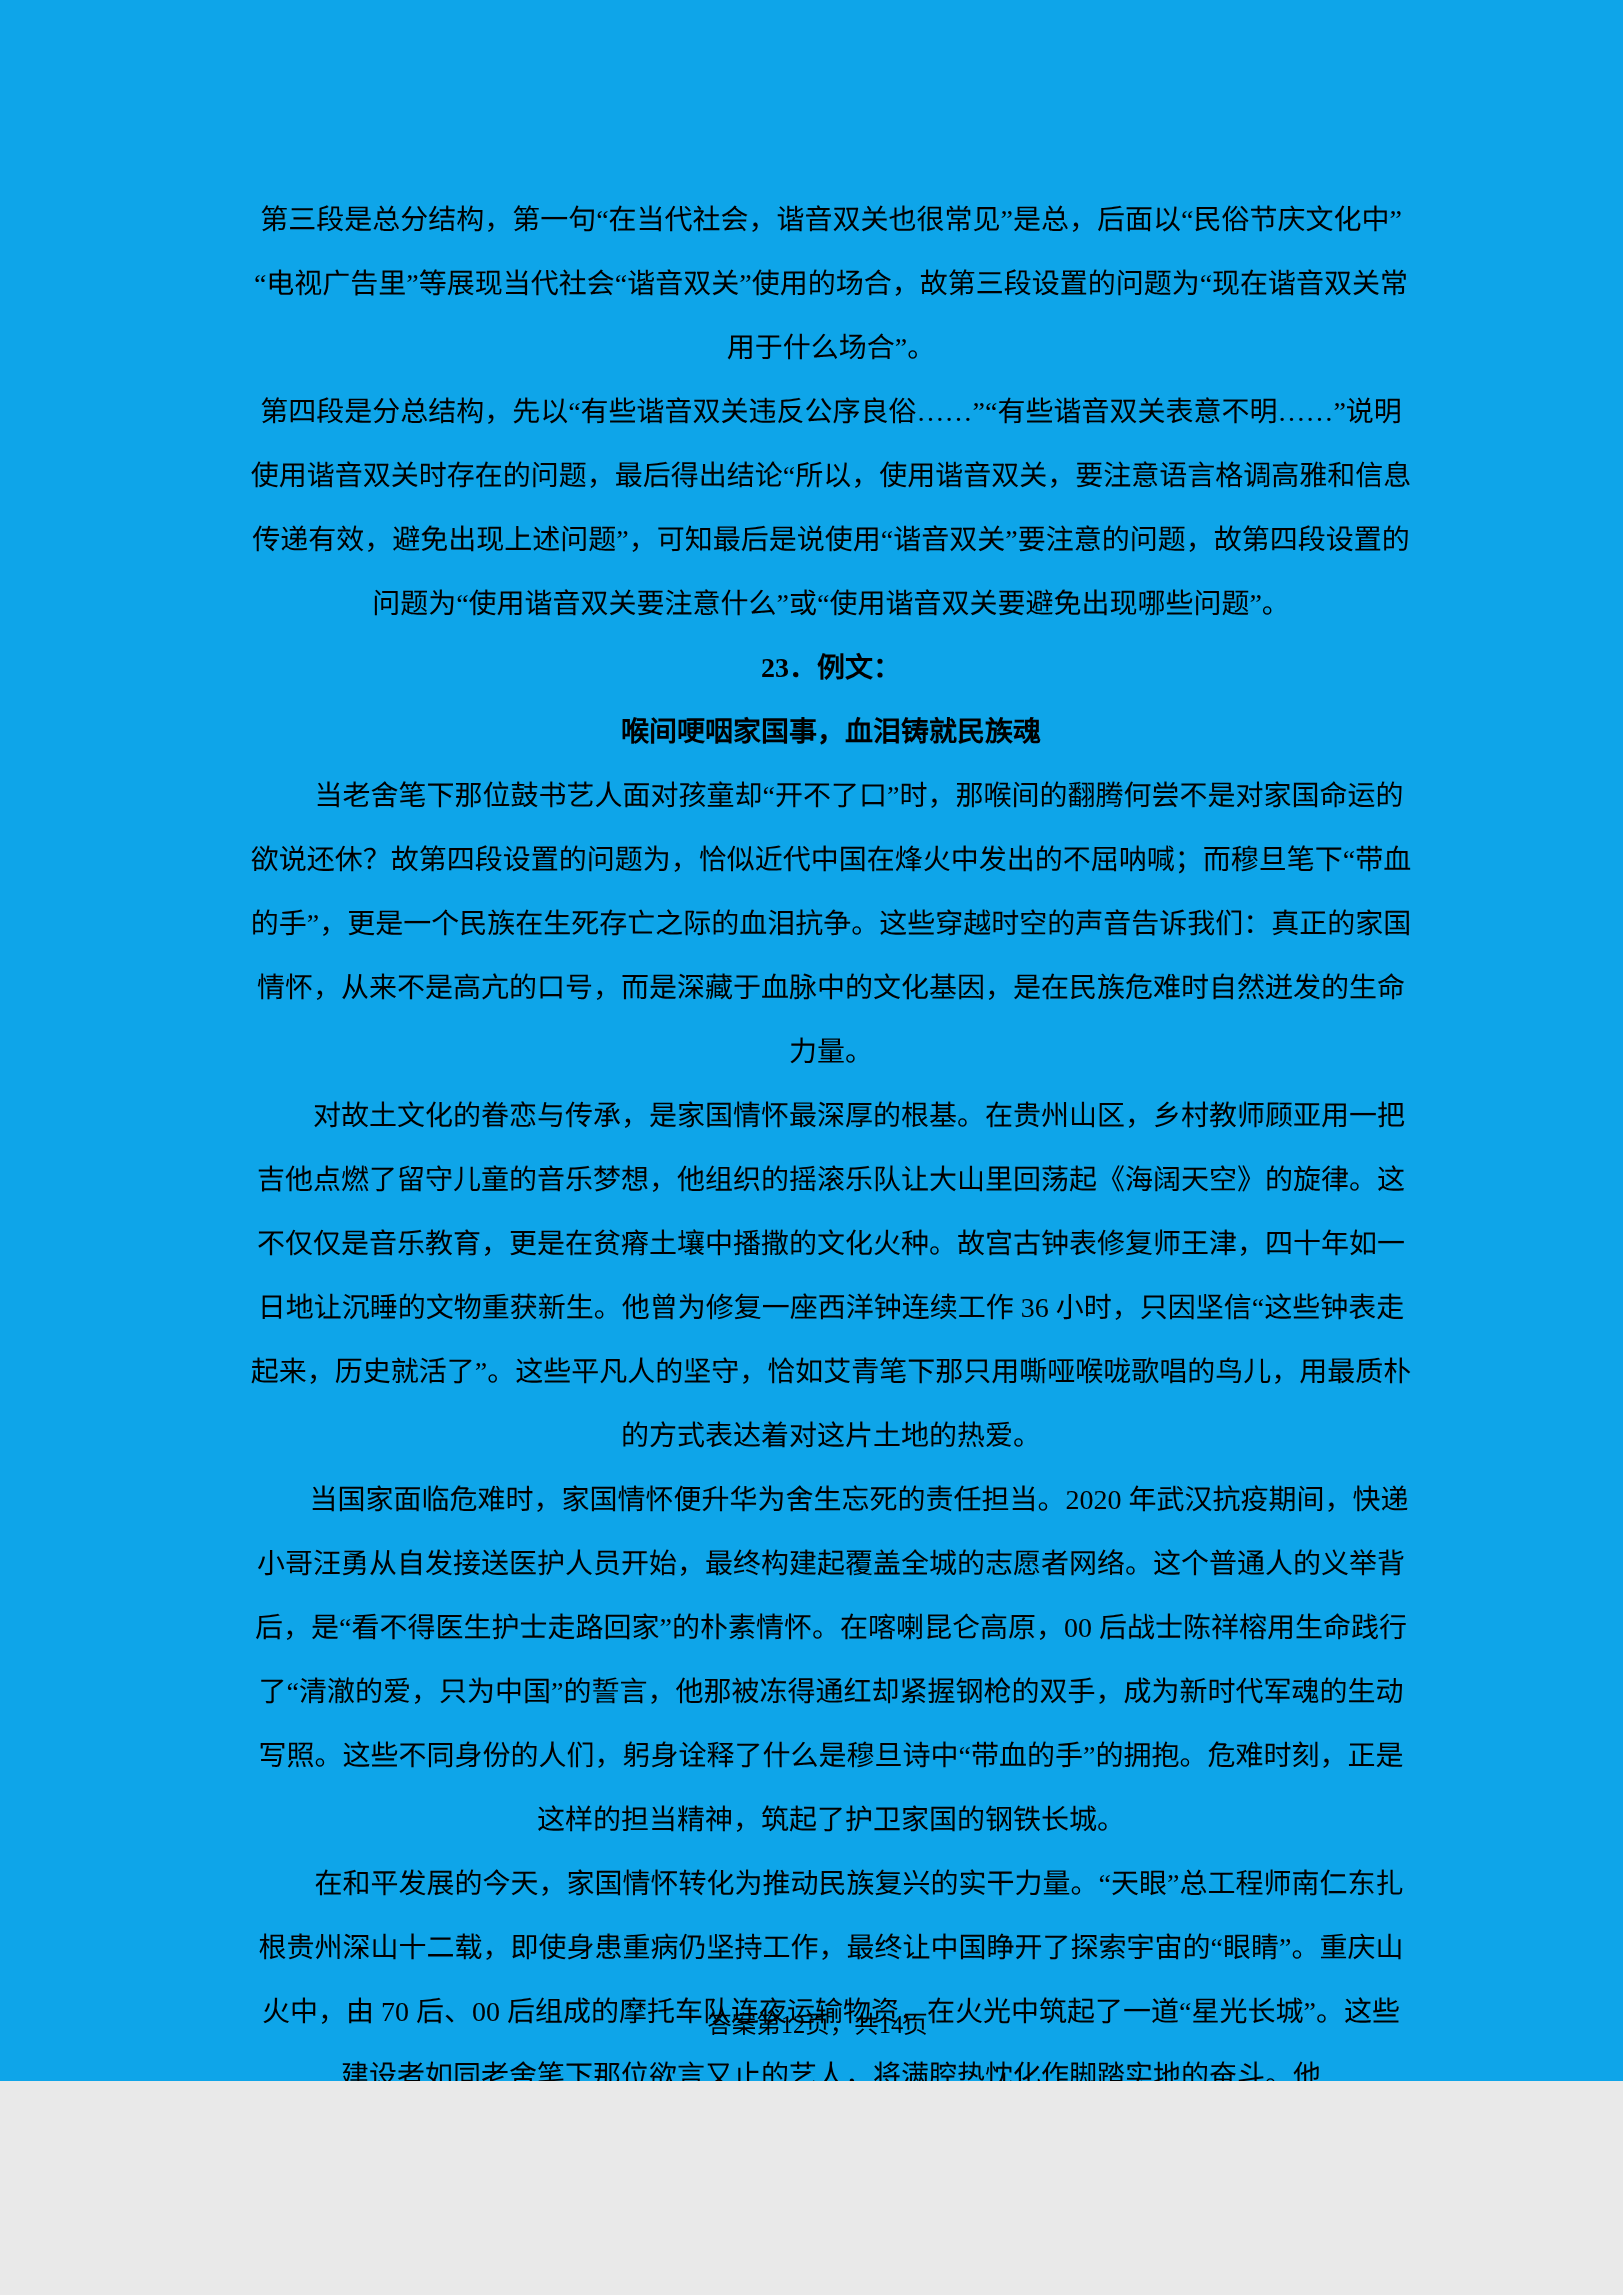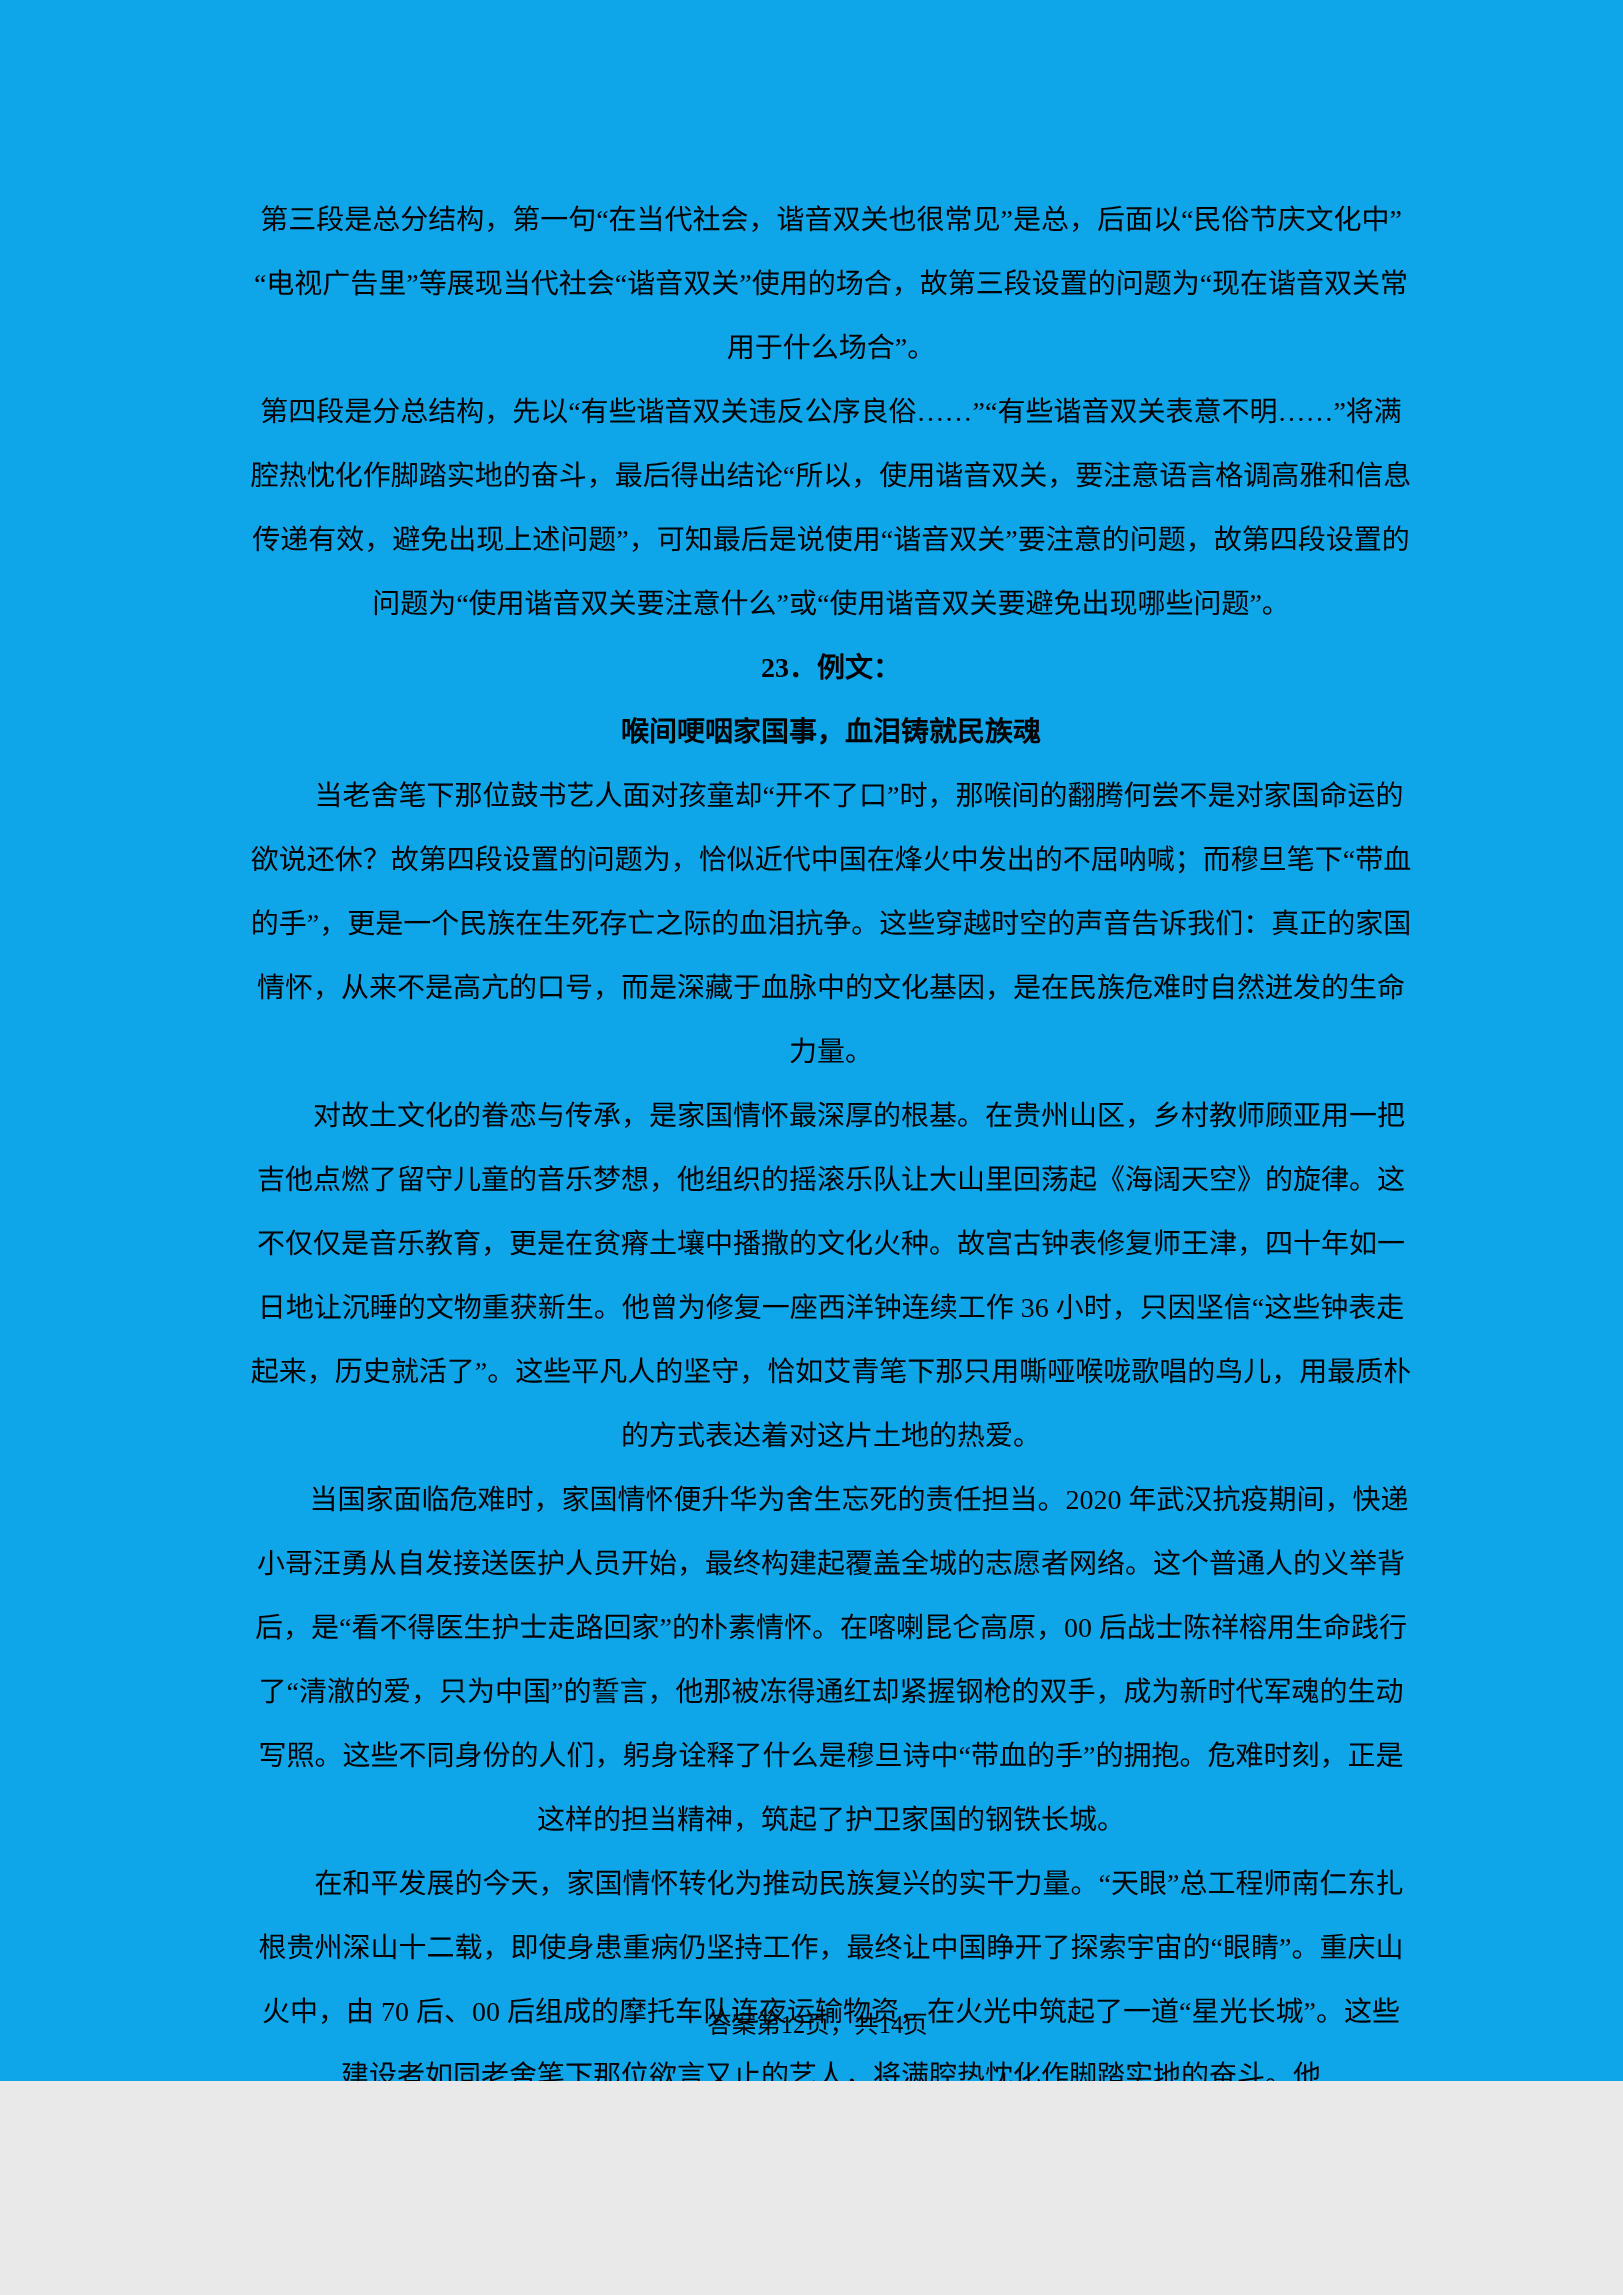--- a/index.html
+++ b/index.html
@@ -52,21 +52,21 @@
     line-height: 31px;
     padding-left: 12px;
   }
 </style>
 </head>
 <body>
 
 <div class="page">
   <div class="content">
     <p>第三段是总分结构，第一句“在当代社会，谐音双关也很常见”是总，后面以“民俗节庆文化中”“电视广告里”等展现当代社会“谐音双关”使用的场合，故第三段设置的问题为“现在谐音双关常用于什么场合”。</p>
-    <p>第四段是分总结构，先以“有些谐音双关违反公序良俗……”“有些谐音双关表意不明……”将满腔热忱化作脚踏实地的奋斗，最后得出结论“所以，使用谐音双关，要注意语言格调高雅和信息传递有效，避免出现上述问题”，可知最后是说使用“谐音双关”要注意的问题，故第四段设置的问题为“使用谐音双关要注意什么”或“使用谐音双关要避免出现哪些问题”。</p>
+    <p>第四段是分总结构，先以“有些谐音双关违反公序良俗……”“有些谐音双关表意不明……”说明使用谐音双关时存在的问题，最后得出结论“所以，使用谐音双关，要注意语言格调高雅和信息传递有效，避免出现上述问题”，可知最后是说使用“谐音双关”要注意的问题，故第四段设置的问题为“使用谐音双关要注意什么”或“使用谐音双关要避免出现哪些问题”。</p>
     <p class="bold">23．例文：</p>
     <p class="bold center">喉间哽咽家国事，血泪铸就民族魂</p>
     <p class="indent">当老舍笔下那位鼓书艺人面对孩童却“开不了口”时，那喉间的翻腾何尝不是对家国命运的欲说还休？故第四段设置的问题为，恰似近代中国在烽火中发出的不屈呐喊；而穆旦笔下“带血的手”，更是一个民族在生死存亡之际的血泪抗争。这些穿越时空的声音告诉我们：真正的家国情怀，从来不是高亢的口号，而是深藏于血脉中的文化基因，是在民族危难时自然迸发的生命力量。</p>
     <p class="indent">对故土文化的眷恋与传承，是家国情怀最深厚的根基。在贵州山区，乡村教师顾亚用一把吉他点燃了留守儿童的音乐梦想，他组织的摇滚乐队让大山里回荡起《海阔天空》的旋律。这不仅仅是音乐教育，更是在贫瘠土壤中播撒的文化火种。故宫古钟表修复师王津，四十年如一日地让沉睡的文物重获新生。他曾为修复一座西洋钟连续工作 36 小时，只因坚信“这些钟表走起来，历史就活了”。这些平凡人的坚守，恰如艾青笔下那只用嘶哑喉咙歌唱的鸟儿，用最质朴的方式表达着对这片土地的热爱。</p>
     <p class="indent">当国家面临危难时，家国情怀便升华为舍生忘死的责任担当。2020 年武汉抗疫期间，快递小哥汪勇从自发接送医护人员开始，最终构建起覆盖全城的志愿者网络。这个普通人的义举背后，是“看不得医生护士走路回家”的朴素情怀。在喀喇昆仑高原，00 后战士陈祥榕用生命践行了“清澈的爱，只为中国”的誓言，他那被冻得通红却紧握钢枪的双手，成为新时代军魂的生动写照。这些不同身份的人们，躬身诠释了什么是穆旦诗中“带血的手”的拥抱。危难时刻，正是这样的担当精神，筑起了护卫家国的钢铁长城。</p>
     <p class="indent">在和平发展的今天，家国情怀转化为推动民族复兴的实干力量。“天眼”总工程师南仁东扎根贵州深山十二载，即使身患重病仍坚持工作，最终让中国睁开了探索宇宙的“眼睛”。重庆山火中，由 70 后、00 后组成的摩托车队连夜运输物资，在火光中筑起了一道“星光长城”。这些建设者如同老舍笔下那位欲言又止的艺人，将满腔热忱化作脚踏实地的奋斗。他</p>
   </div>
   <div class="footer">答案第12页，共14页</div>
 </div>
 

